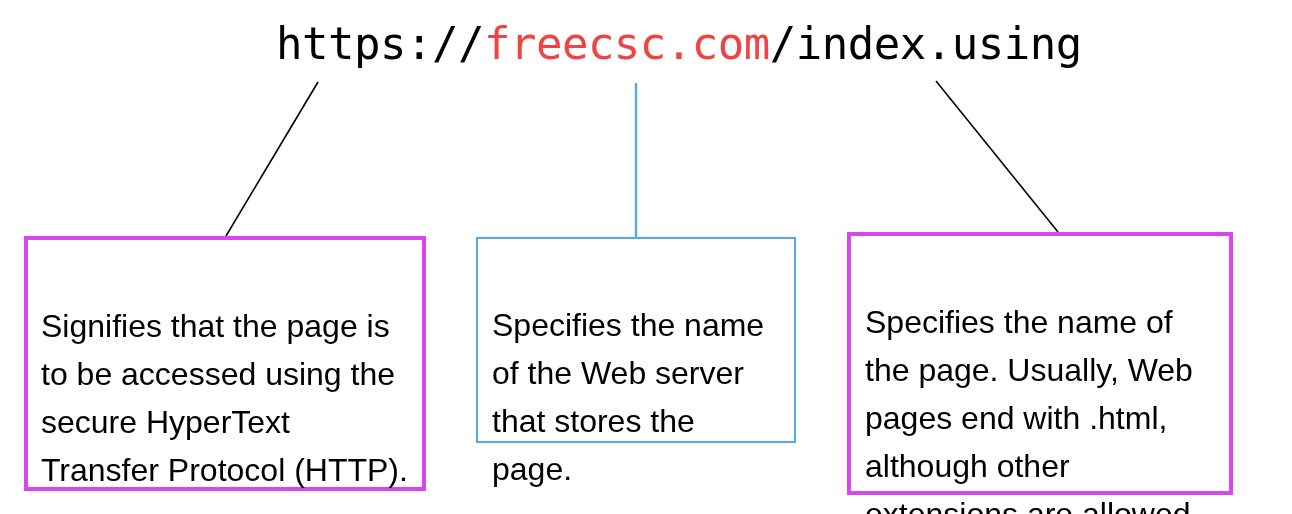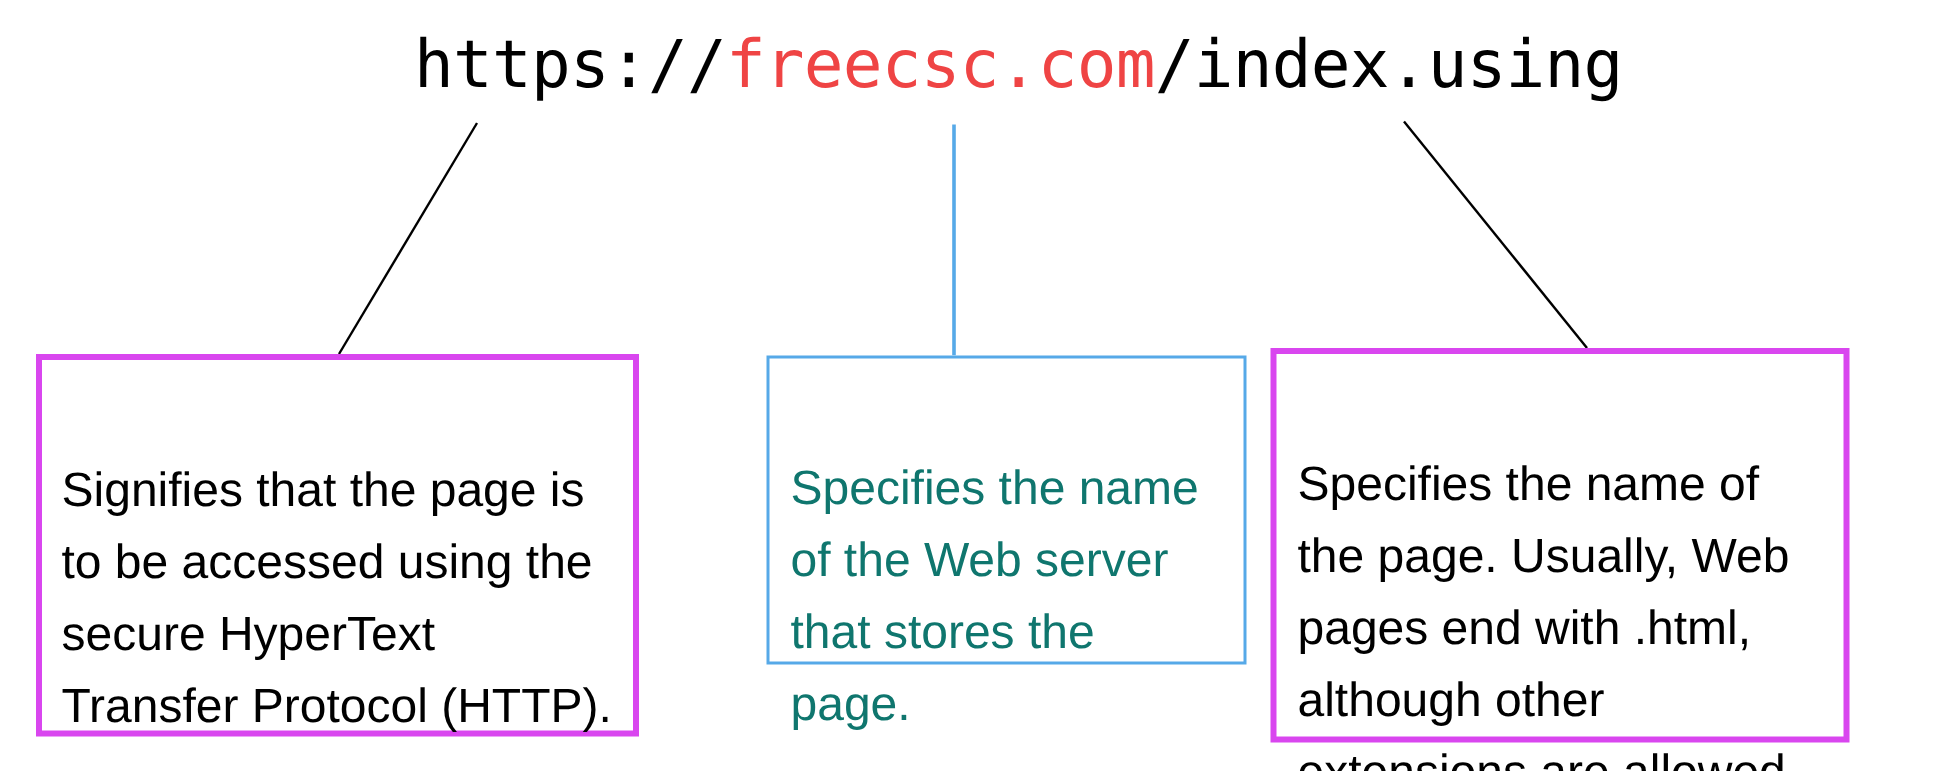--- a/index.html
+++ b/index.html
@@ -53,22 +53,21 @@
   .callout .txt {
     display: block;
   }
 
   .callout.dark {
     border: 4px solid #d946ef;
     color: #000000;
   }
   .callout.blue {
     border: 2px solid #56a9e8;
-    color: #0f766e;
-    margin-left: 35px;
+    color: #000000;
   }
 
   #box-protocol {
     left: 24px;
     top: 236px;
     width: 402px;
     height: 255px;
     padding: 14px 12px 10px 13px;
   }
   #box-domain {

